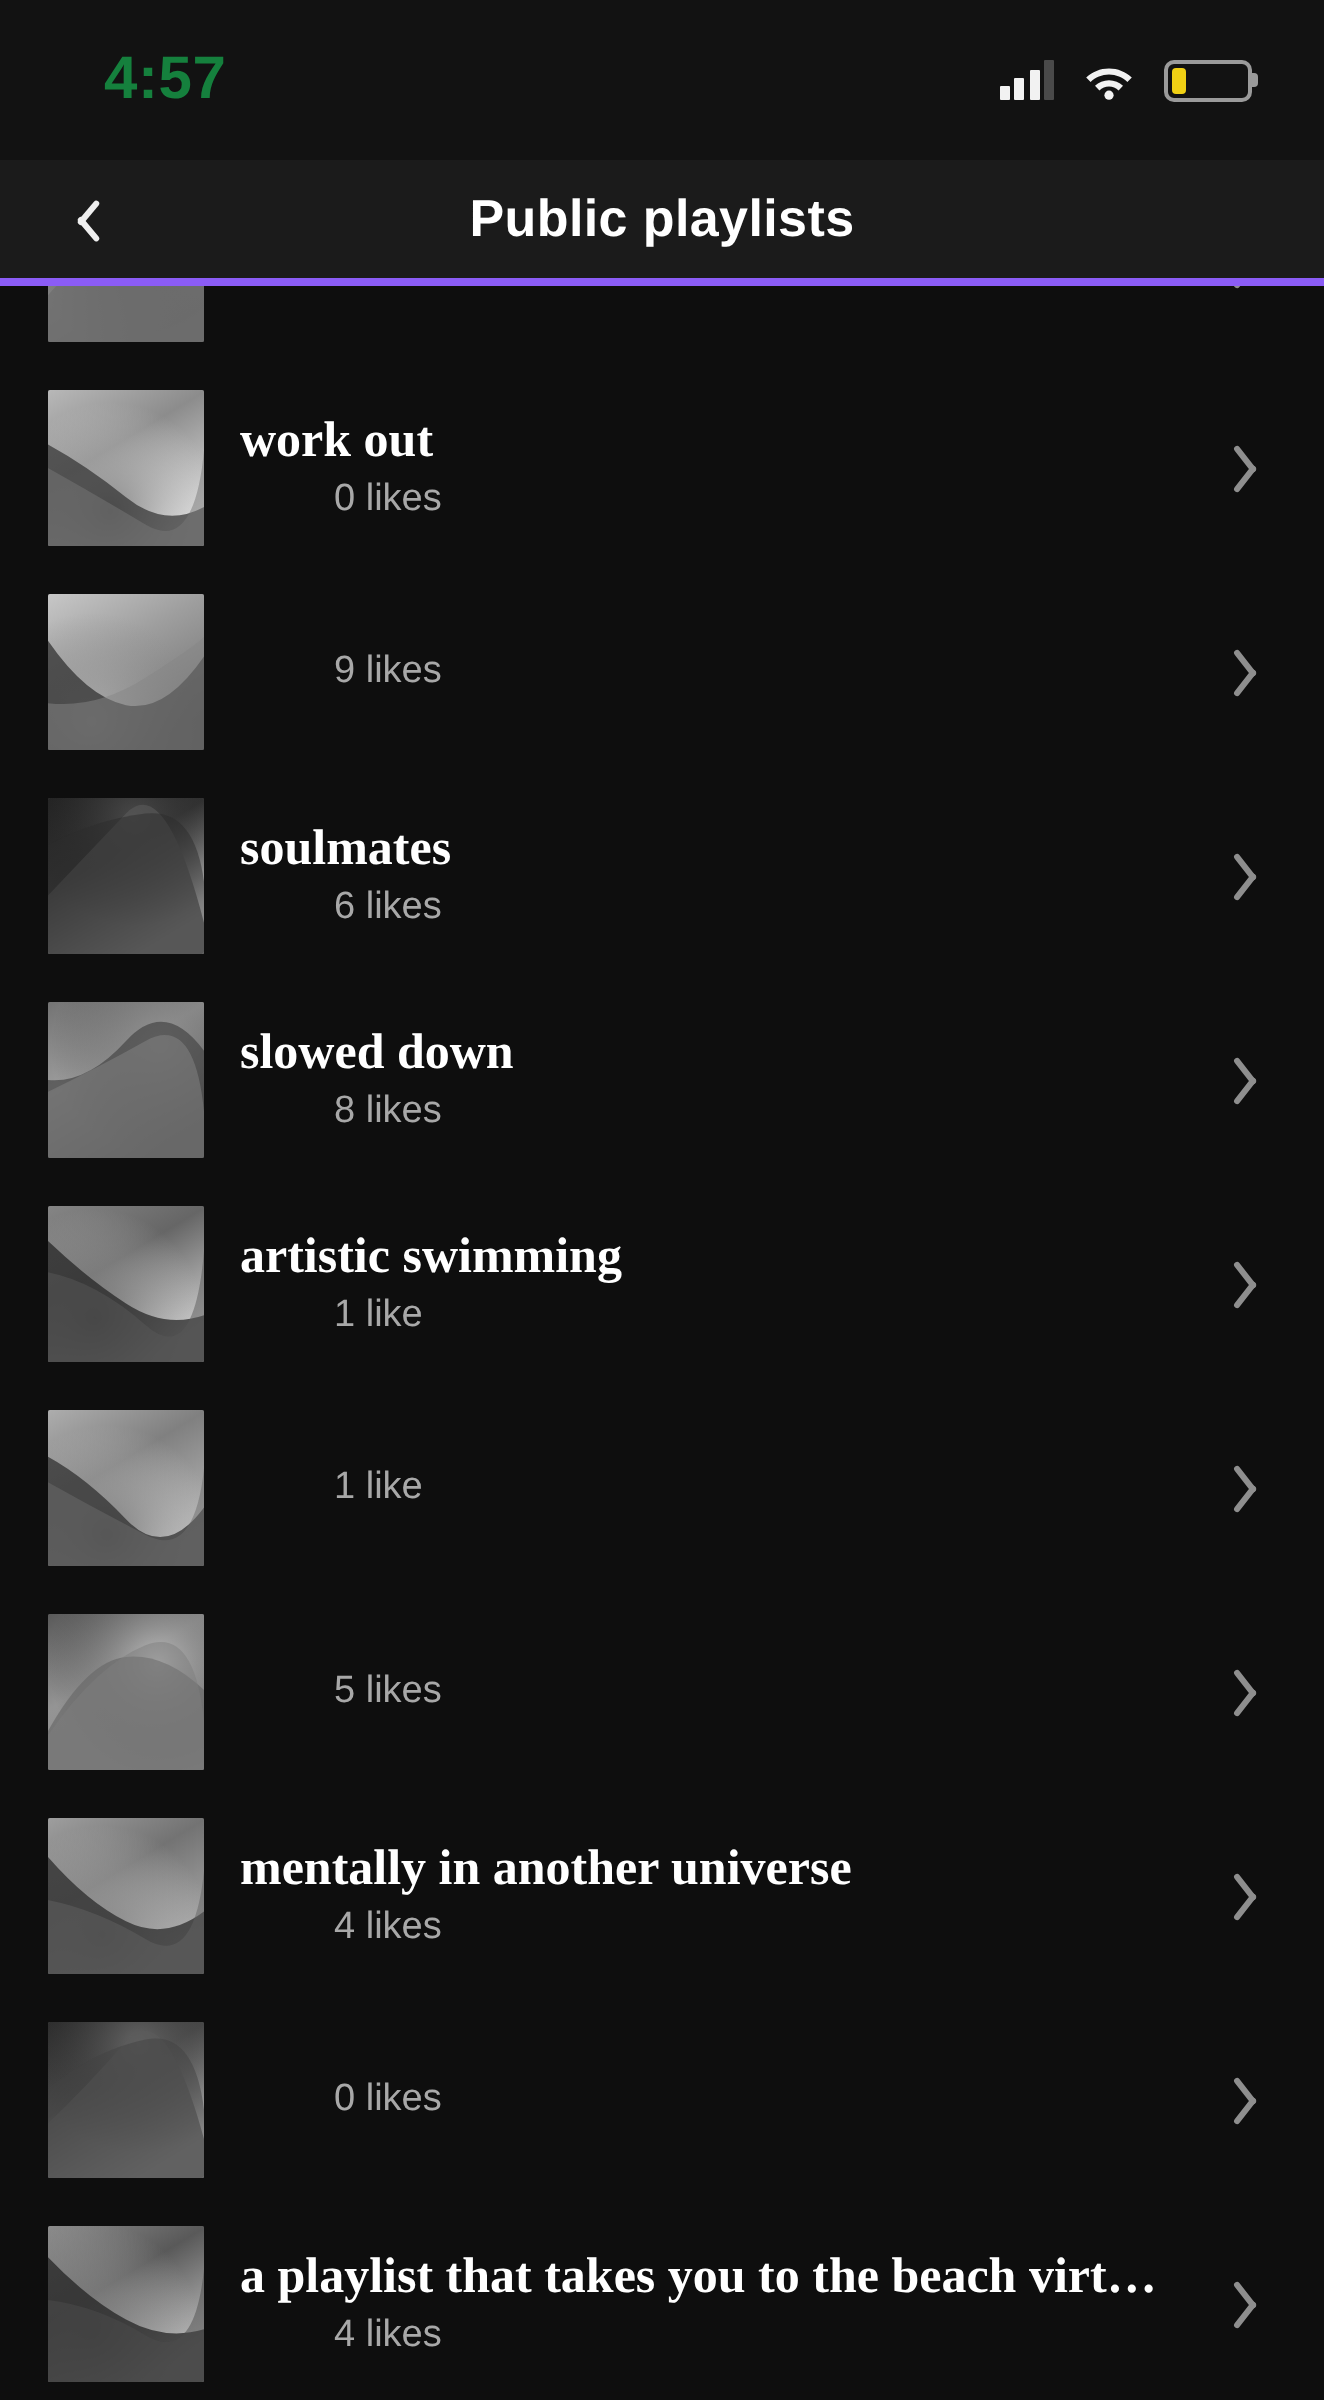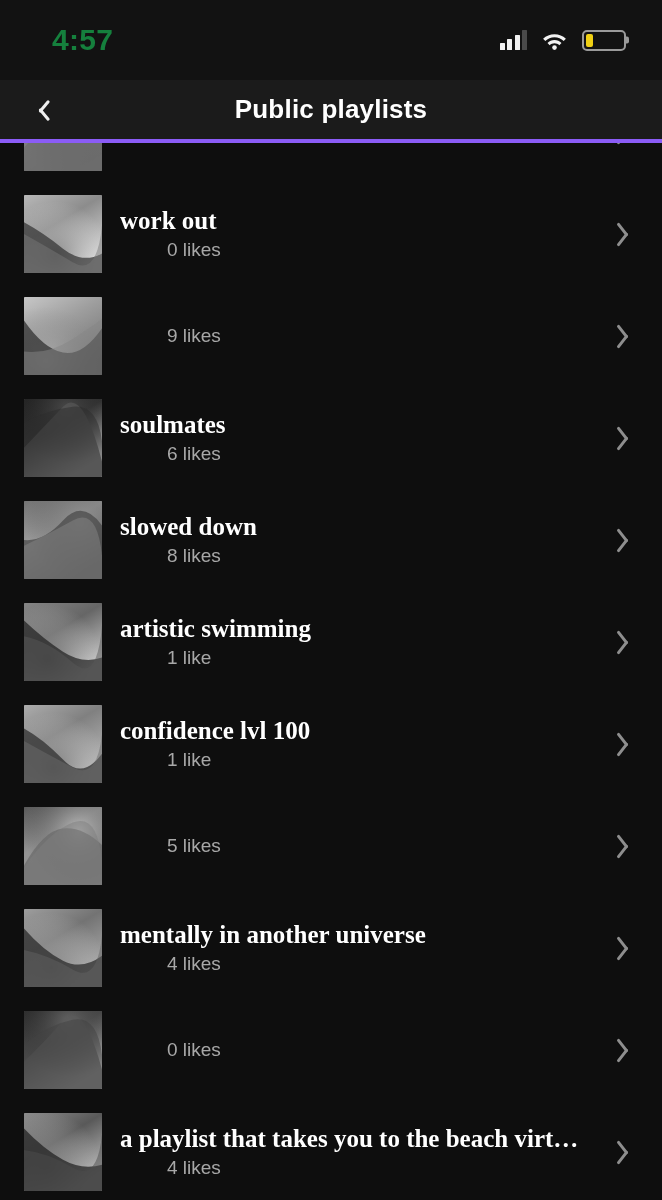--- a/index.html
+++ b/index.html
@@ -336,21 +336,20 @@
                 <stop offset="100%" stop-color="rgb(209,209,209)" stop-opacity="0"></stop>
               </radialGradient>
             </defs>
             <rect width="80" height="80" fill="url(#tg6)"></rect>
             <rect width="80" height="80" fill="url(#tg6b)"></rect>
             <path d="M0 24 Q20 35 40 56 T80 50 L80 80 L0 80 Z" fill="rgb(42,42,42)" opacity="0.7"></path>
             <path d="M0 37 Q25 51 50 64 T80 30 L80 80 L0 80 Z" fill="rgb(108,108,108)" opacity="0.5"></path>
           </svg>
         </div>
         <div class="row-text">
-          <div class="row-title">confidence lvl 100</div>
           <div class="row-likes">1 like</div>
         </div>
         <span class="chev-right"></span>
       </div>
       <div class="playlist-row">
         <div class="thumb">
           <svg viewBox="0 0 80 80" preserveAspectRatio="none" xmlns="http://www.w3.org/2000/svg">
             <defs>
               <linearGradient id="tg7" x1="0" y1="0" x2="0.6" y2="1">
                 <stop offset="0%" stop-color="rgb(89,89,89)"></stop>

